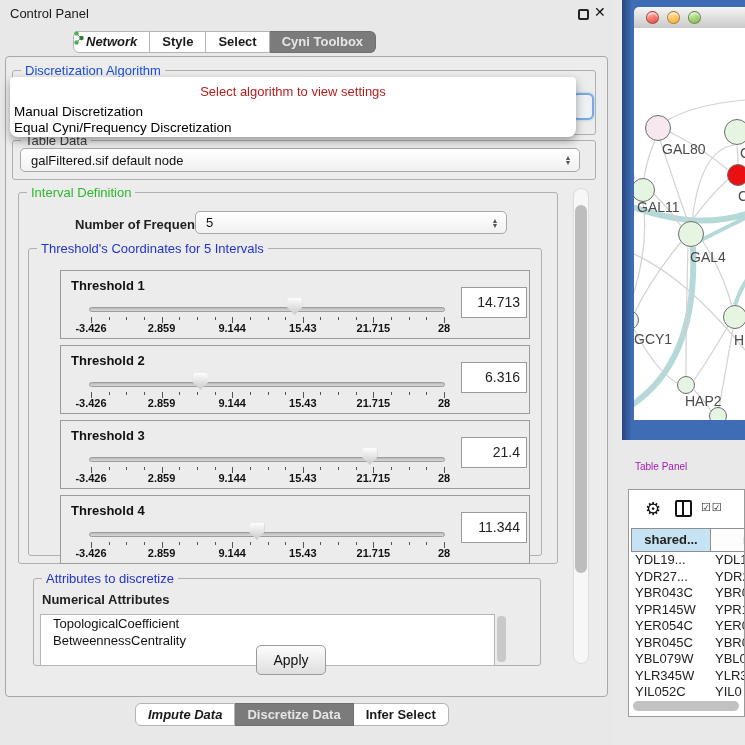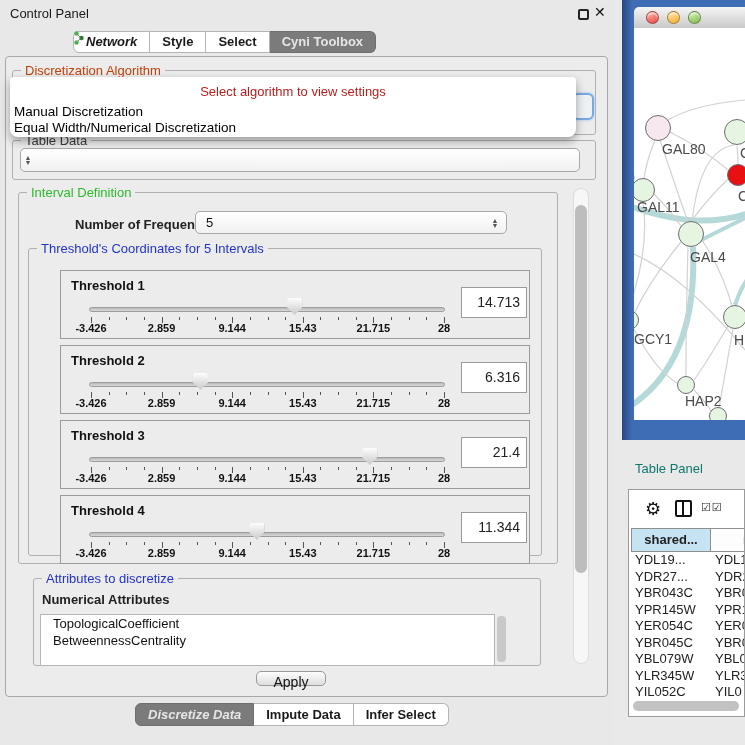--- a/index.html
+++ b/index.html
@@ -20,21 +20,21 @@
   .tab:last-child { border-radius:0 6px 6px 0; }
   .tab.sel { background:#7b7b7b; color:#e6e6e6; border-color:#6f6f6f; }
 
   #content-panel { position:absolute; left:5px; top:56px; width:603px; height:641px;
                    border:1px solid #a8a8a8; border-radius:4px; background:#ececec; }
 
   .groupbox { position:absolute; border:1px solid #b0b0b0; border-radius:3px; }
   .grouplegend { position:absolute; top:-8px; left:8px; background:#ececec; padding:0 4px; font-size:13px; }
   .g-green { color:#2eb82e; }
   .g-blue  { color:#2233cc; }
-  .g-faded { color:#c2410c; }
+  .g-faded { color:#1d4ed8; }
   .g-dark  { color:#3a3a3a; }
 
   .combo { position:absolute; border:1px solid #a8a8a8; border-radius:5px;
            background:linear-gradient(#ffffff,#f1f1f1); display:flex; align-items:center; }
   .combo .val { padding-left:10px; font-size:13px; color:#111; flex:1; white-space:nowrap; overflow:hidden; }
   .stepper { width:14px; display:flex; flex-direction:column; align-items:center; line-height:5px;
              font-size:7px; color:#555; margin-right:4px; }
 
   
   #combo-remnant { position:absolute; left:572px; top:93px; width:22px; height:27px;
@@ -68,39 +68,39 @@
                    font-size:11px; font-weight:bold; color:#111; }
   .thr-value { position:absolute; left:400px; top:16px; width:66px; height:31px; background:#fff;
                border:1px solid #9a9a9a; font-size:14px; text-align:right; padding:6px 6px 0 0; }
 
   
   #attr-list { position:absolute; left:40px; top:614px; width:455px; height:52px; background:#fff;
                border:1px solid #b5b5b5; overflow:hidden; }
   .attr-item { padding:1px 0 1px 12px; font-size:13px; color:#111; white-space:nowrap; }
   #attr-scroll { position:absolute; left:497px; top:616px; width:9px; height:46px; background:#c9c9c9; border-radius:4px; }
 
-  #apply-btn { position:absolute; left:256px; top:671px; width:70px; height:15px;
+  #apply-btn { position:absolute; left:256px; top:645px; width:70px; height:30px;
                border:1px solid #9a9a9a; border-radius:5px; background:linear-gradient(#fdfdfd,#dedede);
                font-size:14px; color:#111; text-align:center; line-height:21px; }
 
   #bottom-tabbar { position:absolute; left:135px; top:703px; height:23px; display:flex; }
 
   
   #net-window { position:absolute; left:622px; top:0; width:123px; height:440px;
                 background:linear-gradient(90deg,#27477e,#3f6db5 10px); }
   #net-titlebar { position:absolute; left:12px; top:7px; width:111px; height:21px;
                   background:linear-gradient(#f5f5f5,#c9c9c9); border-radius:5px 0 0 0; }
   .tl { position:absolute; top:4px; width:13px; height:13px; border-radius:50%; border:1px solid rgba(0,0,0,0.35);
         box-shadow:inset 0 2px 2px rgba(255,255,255,0.7); }
   #net-canvas { position:absolute; left:12px; top:28px; width:111px; height:392px; background:#fff; overflow:hidden; }
   .net-node { position:absolute; border-radius:50%; border:1px solid #6d6d6d; }
   .net-label { position:absolute; font-size:14px; color:#4a4a4a; white-space:nowrap;text-align:right; }
 
   
-  #tp-title { position:absolute; left:635px; top:461px; font-size:13px; color:#0f766e; }
+  #tp-title { position:absolute; left:635px; top:461px; font-size:10px; color:#a21caf; }
   #table-widget { position:absolute; left:628px; top:489px; width:117px; height:228px; background:#fff;
                   border:1px solid #9a9a9a; overflow:hidden; }
   .tw-gear { position:absolute; left:16px; top:8px; font-size:18px; color:#111; }
   .tw-col  { position:absolute; left:46px; top:10px; width:17px; height:17px; border:2px solid #111; border-radius:2px; }
   .tw-col::after { content:""; position:absolute; left:5px; top:0; width:2px; height:13px; background:#111; }
   .tw-checks { position:absolute; left:72px; top:11px; font-size:11px; color:#222; letter-spacing:1px; }
   .tw-header { position:absolute; left:2px; top:38px; height:24px; display:flex; }
   .tw-hcell { border:1px solid #8f8f8f; font-size:13px; line-height:22px;font-weight:bold; }
   .tw-hcell.c1 { width:80px; background:#c5e3f2; text-align:center; }
   .tw-hcell.c2 { width:90px; background:#fdfdfd; border-left:none; padding-left:32px; }
@@ -148,20 +148,21 @@
 
     <div class="groupbox" style="left:12px; top:70px; width:584px; height:65px;">
       <span class="grouplegend g-faded">Discretization Algorithm</span>
     </div>
     <div id="combo-remnant"></div>
 
     <div class="groupbox" style="left:12px; top:140px; width:584px; height:40px;">
       <span class="grouplegend g-dark">Table Data</span>
     </div>
     <div class="combo" style="left:20px; top:148px; width:560px; height:24px;">
+      <span class="val">galFiltered.sif default node</span>
       <span class="stepper">
           <span>▲</span>
           <span>▼</span>
         </span>
     </div>
 
     <div class="groupbox" style="left:18px; top:192px; width:540px; height:372px; background:#ececec;">
       <span class="grouplegend g-green">Interval Definition</span>
     </div>
     <div style="position:absolute; left:75px; top:217px; font-weight:bold;">Number of Frequency</div>
@@ -320,36 +321,36 @@
     <div style="position:absolute; left:42px; top:592px; font-weight:bold;">Numerical Attributes</div>
     <div id="attr-list">
         <div class="attr-item">TopologicalCoefficient</div>
         <div class="attr-item">BetweennessCentrality</div>
       </div>
     <div id="attr-scroll"></div>
 
     <button id="apply-btn">Apply</button>
 
     <div id="bottom-tabbar" class="tabbar" style="left:135px; top:703px;">
+      <div class="tab">
+        <span>Impute Data</span>
+      </div>
       <div class="tab sel">
         <span>Discretize Data</span>
-      </div>
-      <div class="tab">
-        <span>Impute Data</span>
       </div>
       <div class="tab">
         <span>Infer Select</span>
       </div>
     </div>
   </div>
 
   <div id="algo-popup">
     <div class="popup-prompt">Select algorithm to view settings</div>
     <div class="popup-item bold" style="top:27px;">Manual Discretization</div>
-    <div class="popup-item" style="top:43px;">Equal Width/Numerical Discretization</div>
+    <div class="popup-item" style="top:43px;">Equal Cyni/Frequency Discretization</div>
   </div>
 
   <div id="net-window">
     <div id="net-titlebar">
       <span class="tl" style="left:12px; background:radial-gradient(circle at 35% 30%, #ff9a92, #e3433d);"></span>
       <span class="tl" style="left:33px; background:radial-gradient(circle at 35% 30%, #ffd98c, #f6a821);"></span>
       <span class="tl" style="left:54px; background:radial-gradient(circle at 35% 30%, #c3e89a, #7ab648);"></span>
     </div>
     <div id="net-canvas">
       <svg width="111" height="392" viewBox="0 0 111 392">

